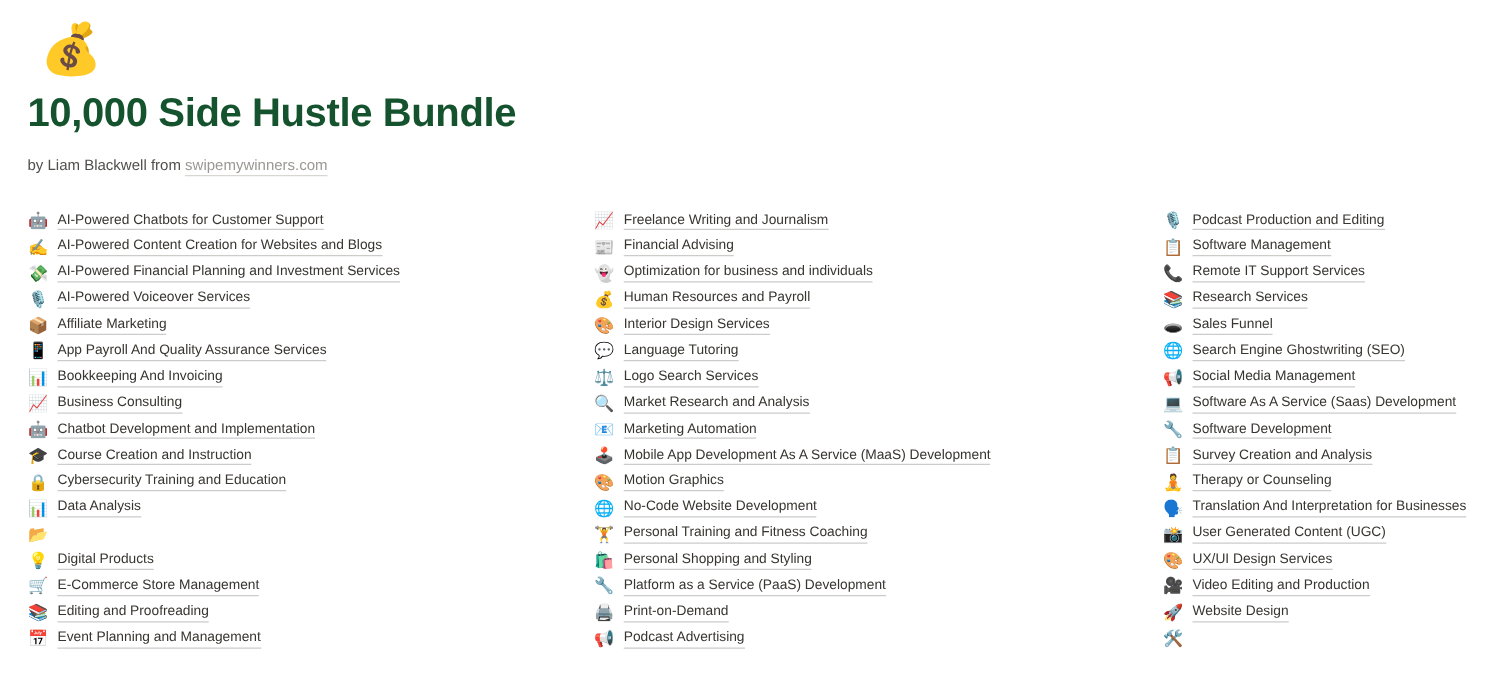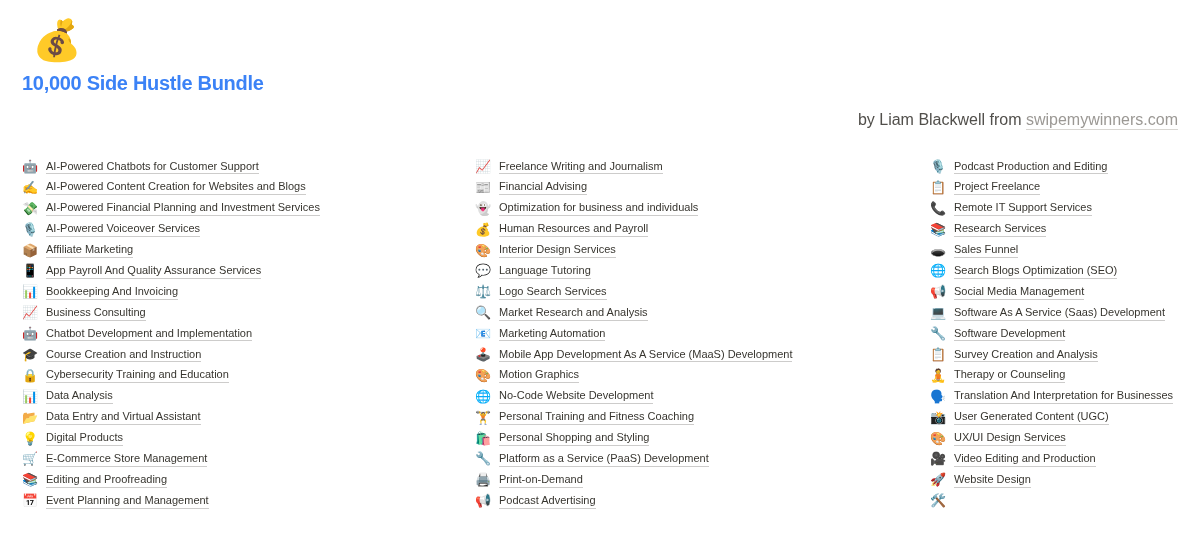--- a/index.html
+++ b/index.html
@@ -15,30 +15,29 @@
   .page { padding-top: 16px; }
   .header { padding: 0 22px; }
   .page-emoji {
     font-size: 40px;
     line-height: 48px;
     margin-left: 10px;
     display: inline-block;
   }
   .page-title {
     margin: 8px 0 16px 0;
-    font-size: 20px;
+    font-size: 32px;
     font-weight: 700;
     letter-spacing: -0.3px;
-    color: #3b82f6;
+    color: #14532d;
   }
   .byline {
     margin-top: 9px;
-    font-size: 16px;
+    font-size: 12px;
     color: #514f4b;
-    text-align: right;
   }
   .byline .byline-link {
     color: #9b9894;
     border-bottom: 1px solid #d8d6d2;
     padding-bottom: 1px;
     cursor: pointer;
   }
   .columns {
     display: flex;
     padding: 0 22px;
@@ -138,21 +137,20 @@
     <span class="item-label">Cybersecurity Training and Education</span>
   </div>
 
   <div class="list-item">
     <span class="item-emoji">📊</span>
     <span class="item-label">Data Analysis</span>
   </div>
 
   <div class="list-item">
     <span class="item-emoji">📂</span>
-    <span class="item-label">Data Entry and Virtual Assistant</span>
   </div>
 
   <div class="list-item">
     <span class="item-emoji">💡</span>
     <span class="item-label">Digital Products</span>
   </div>
 
   <div class="list-item">
     <span class="item-emoji">🛒</span>
     <span class="item-label">E-Commerce Store Management</span>
@@ -255,41 +253,41 @@
   </div>
 </div>
     <div class="col col-3">
   <div class="list-item">
     <span class="item-emoji">🎙️</span>
     <span class="item-label">Podcast Production and Editing</span>
   </div>
 
   <div class="list-item">
     <span class="item-emoji">📋</span>
-    <span class="item-label">Project Freelance</span>
+    <span class="item-label">Software Management</span>
   </div>
 
   <div class="list-item">
     <span class="item-emoji">📞</span>
     <span class="item-label">Remote IT Support Services</span>
   </div>
 
   <div class="list-item">
     <span class="item-emoji">📚</span>
     <span class="item-label">Research Services</span>
   </div>
 
   <div class="list-item">
     <span class="item-emoji">🕳️</span>
     <span class="item-label">Sales Funnel</span>
   </div>
 
   <div class="list-item">
     <span class="item-emoji">🌐</span>
-    <span class="item-label">Search Blogs Optimization (SEO)</span>
+    <span class="item-label">Search Engine Ghostwriting (SEO)</span>
   </div>
 
   <div class="list-item">
     <span class="item-emoji">📢</span>
     <span class="item-label">Social Media Management</span>
   </div>
 
   <div class="list-item">
     <span class="item-emoji">💻</span>
     <span class="item-label">Software As A Service (Saas) Development</span>

